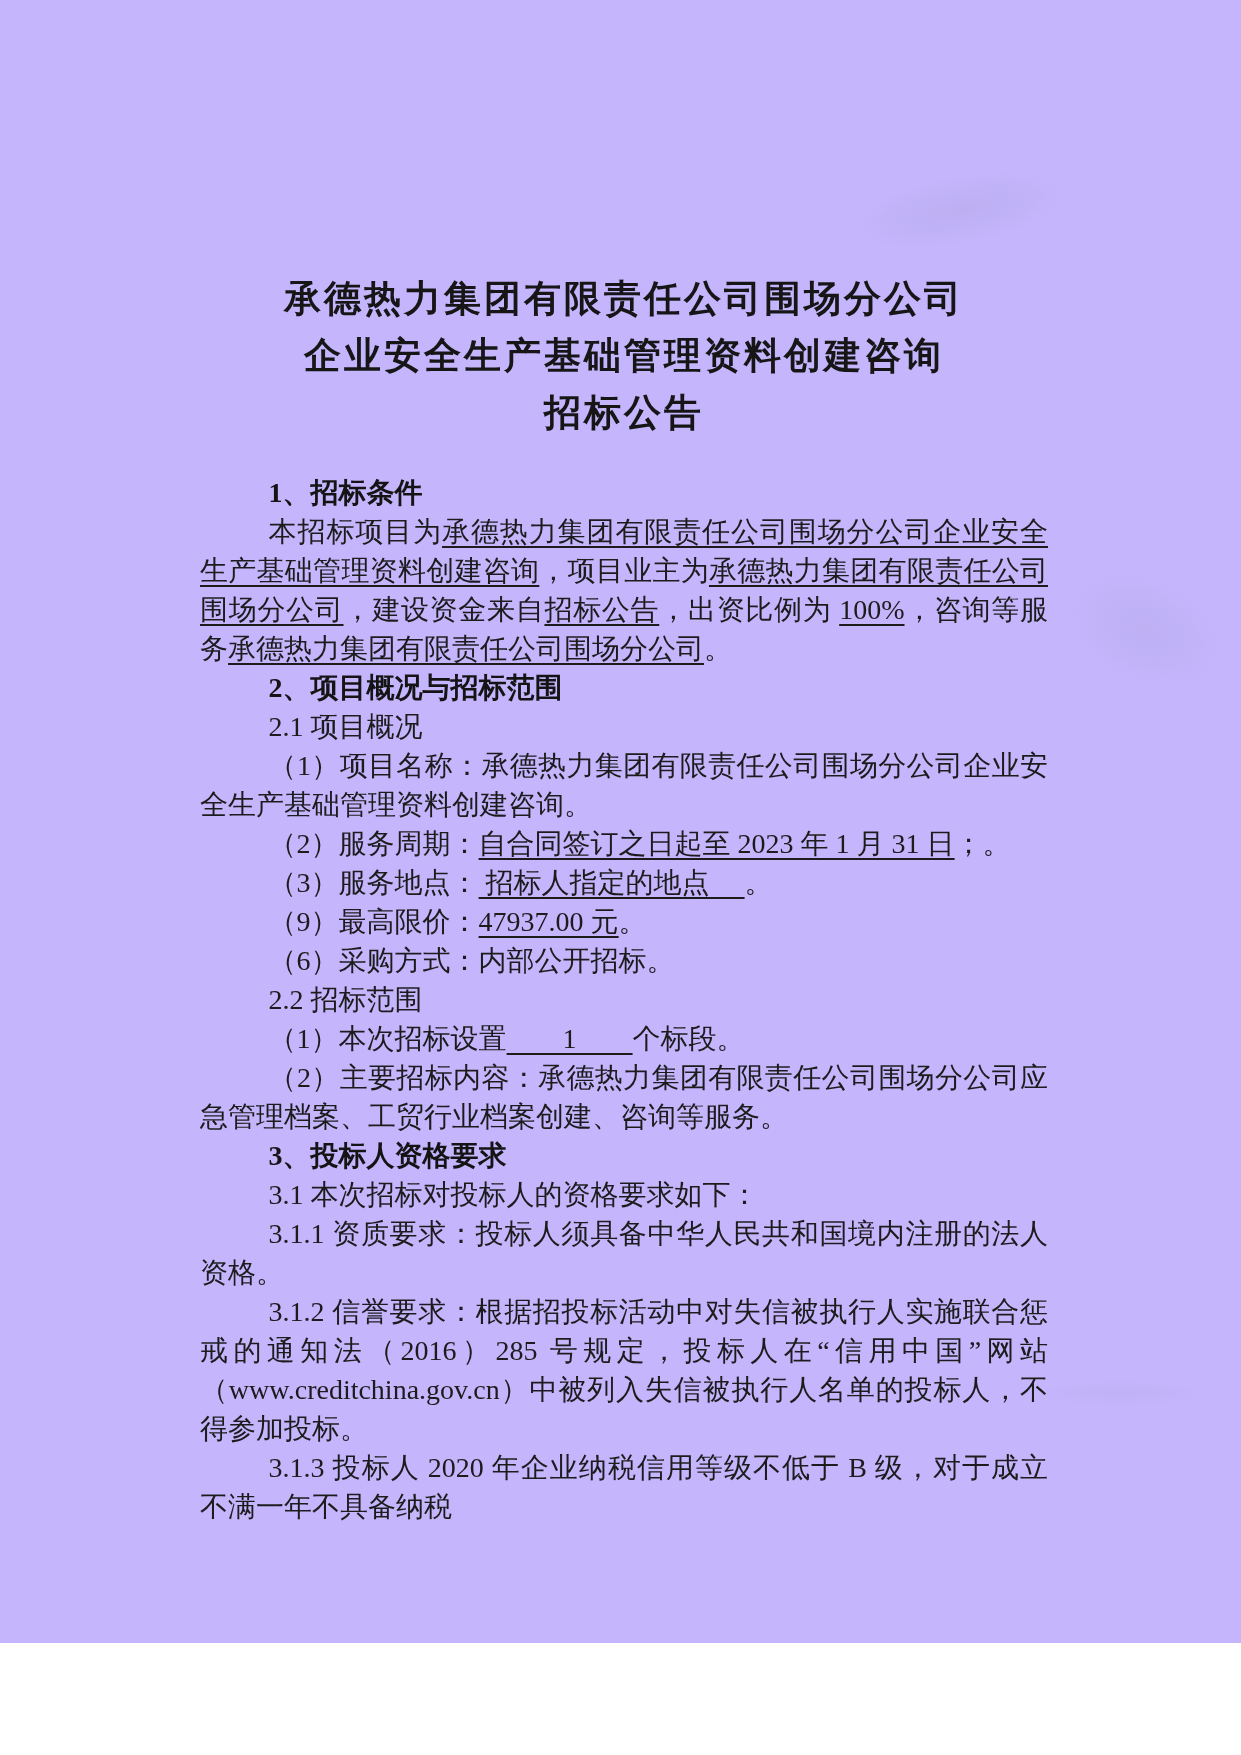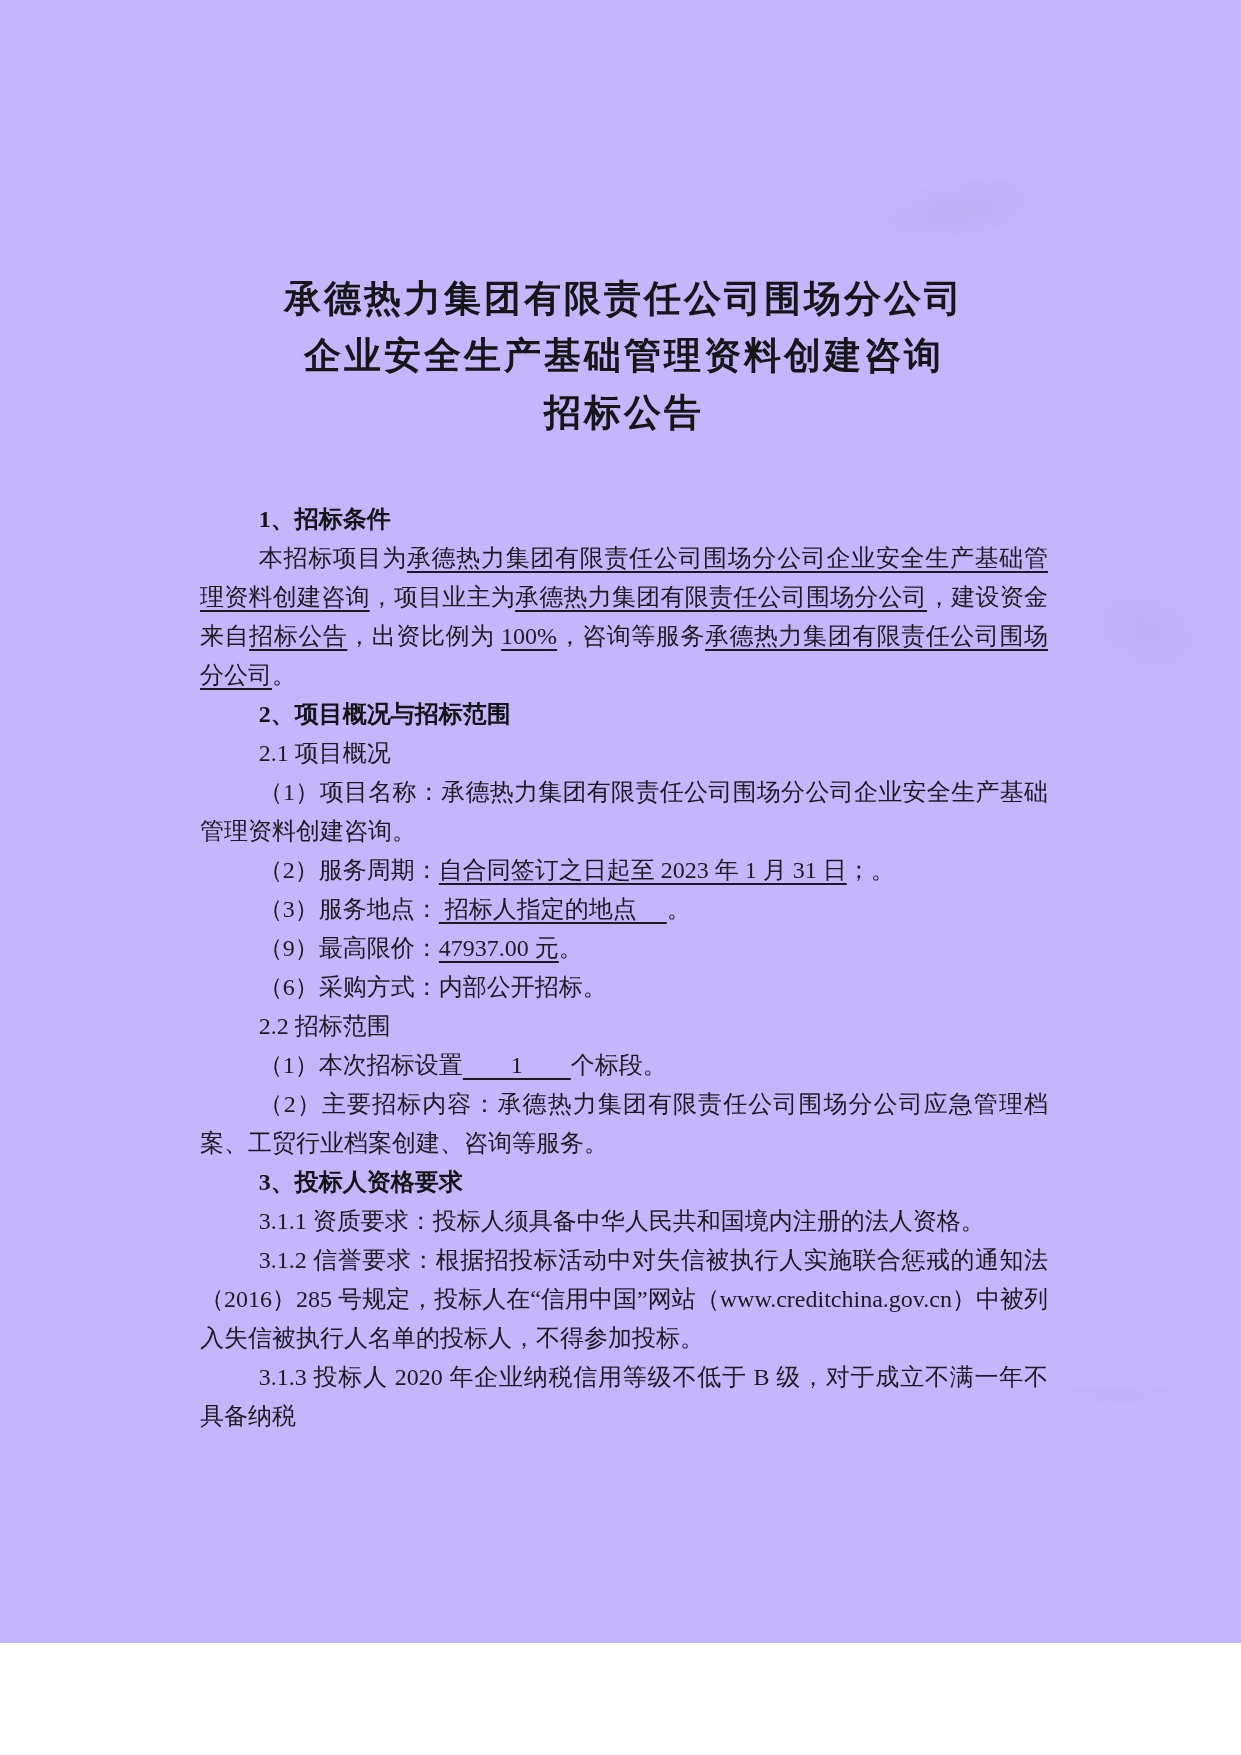--- a/index.html
+++ b/index.html
@@ -35,23 +35,23 @@
     text-align: center;
     font-size: 37px;
     line-height: 57px;
     font-weight: 700;
     letter-spacing: 3px;
     color: #161616;
   }
   .doc-body {
     position: absolute;
     left: 200px;
-    top: 500px;
+    top: 473px;
     width: 848px;
-    font-size: 24px;
+    font-size: 28px;
     line-height: 39px;
     text-align: justify;
     font-family: Liberation Serif, serif;
   }
   .doc-body p {
     margin: 0;
     text-indent: 2.45em;
     white-space: pre-wrap;
     word-break: break-word;
   }
@@ -87,17 +87,18 @@
       <p class="para body"><span>2.1 项目概况</span></p>
       <p class="para body"><span>（1）项目名称：承德热力集团有限责任公司围场分公司企业安全生产基础管理资料创建咨询。</span></p>
       <p class="para body"><span>（2）服务周期：</span><span class="u">自合同签订之日起至 2023 年 1 月 31 日</span><span>；。</span></p>
       <p class="para body"><span>（3）服务地点：</span><span class="u"> 招标人指定的地点　 </span><span>。</span></p>
       <p class="para body"><span>（9）最高限价：</span><span class="u">47937.00 元</span><span>。</span></p>
       <p class="para body"><span>（6）采购方式：内部公开招标。</span></p>
       <p class="para body"><span>2.2 招标范围</span></p>
       <p class="para body"><span>（1）本次招标设置</span><span class="u">　　1　　</span><span>个标段。</span></p>
       <p class="para body"><span>（2）主要招标内容：承德热力集团有限责任公司围场分公司应急管理档案、工贸行业档案创建、咨询等服务。</span></p>
       <p class="para heading"><span>3、投标人资格要求</span></p>
+      <p class="para body"><span>3.1 本次招标对投标人的资格要求如下：</span></p>
       <p class="para body"><span>3.1.1 资质要求：投标人须具备中华人民共和国境内注册的法人资格。</span></p>
       <p class="para body"><span>3.1.2 信誉要求：根据招投标活动中对失信被执行人实施联合惩戒的通知法（2016）285 号规定，投标人在“信用中国”网站（www.creditchina.gov.cn）中被列入失信被执行人名单的投标人，不得参加投标。</span></p>
       <p class="para body"><span>3.1.3 投标人 2020 年企业纳税信用等级不低于 B 级，对于成立不满一年不具备纳税</span></p>
     </div>
 </div>
 
 </body></html>

